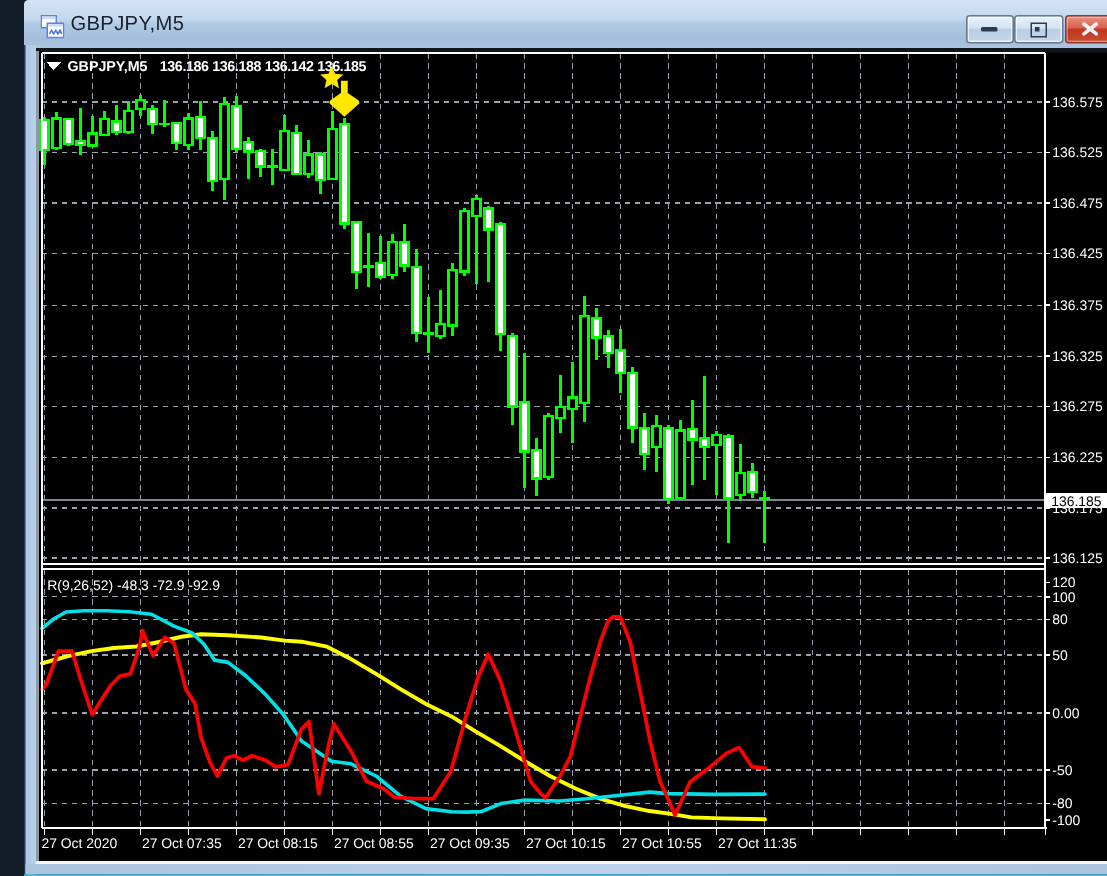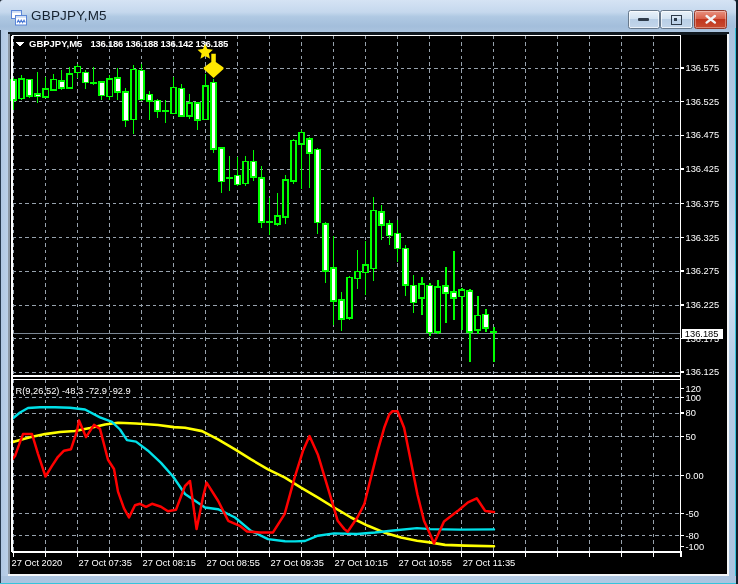--- a/index.html
+++ b/index.html
@@ -1,14 +1,14 @@
 <!DOCTYPE html>
 <html><head><meta charset="utf-8"><title>GBPJPY,M5</title><style>
 html,body{margin:0;padding:0;width:738px;height:584px;overflow:hidden;background:#121c28;font-family:"Liberation Sans",sans-serif;}
-.win{position:absolute;left:0;top:0;width:648px;height:584px;text-align:center;}
+.win{position:absolute;left:16px;top:0;width:648px;height:584px;text-align:center;}
 .black{position:absolute;left:9.5px;top:34px;width:717px;height:539.5px;background:#000;}
 .tb{position:absolute;left:0;top:0;width:735.5px;height:32px;background:linear-gradient(180deg,#d5e3f4 0%,#c5d8ed 38%,#b0c9e3 52%,#a3bedb 82%,#abc4df 100%);border-radius:3px 3px 0 0;}
 .tbdark{position:absolute;left:0;top:32px;width:738px;height:2.5px;background:#10181f;}
 .title{position:absolute;left:31px;top:8px;font-size:13.5px;color:#16222f;letter-spacing:0.2px;}
 .bleft{position:absolute;left:0;top:30px;width:8px;height:553px;background:linear-gradient(90deg,#aec6e2,#bad0e9);}
 .bleftline{position:absolute;left:8px;top:34px;width:1.5px;height:541px;background:#8d99a6;}
 .bldark{position:absolute;left:0;top:30px;width:1.2px;height:553px;background:#25384d;}
 .brwhite{position:absolute;left:726.5px;top:34px;width:2px;height:541.5px;background:#f4f6f8;}
 .bright{position:absolute;left:728.5px;top:30px;width:7px;height:553px;background:linear-gradient(180deg,#a9c2de 0%,#b8cfe8 30%,#cfe0f2 46%,#b5cde7 60%,#aac3df 100%);}
 .brcyan{position:absolute;left:735.3px;top:28px;width:1.2px;height:555px;background:#35c4dc;}

